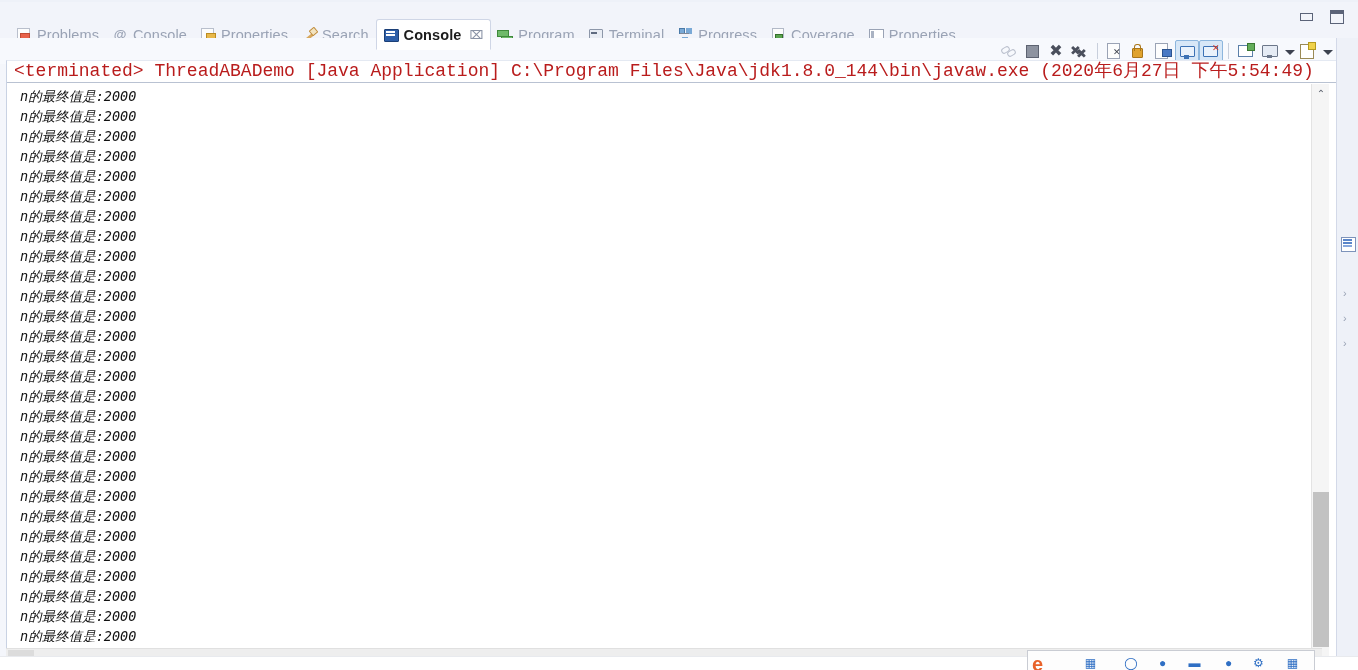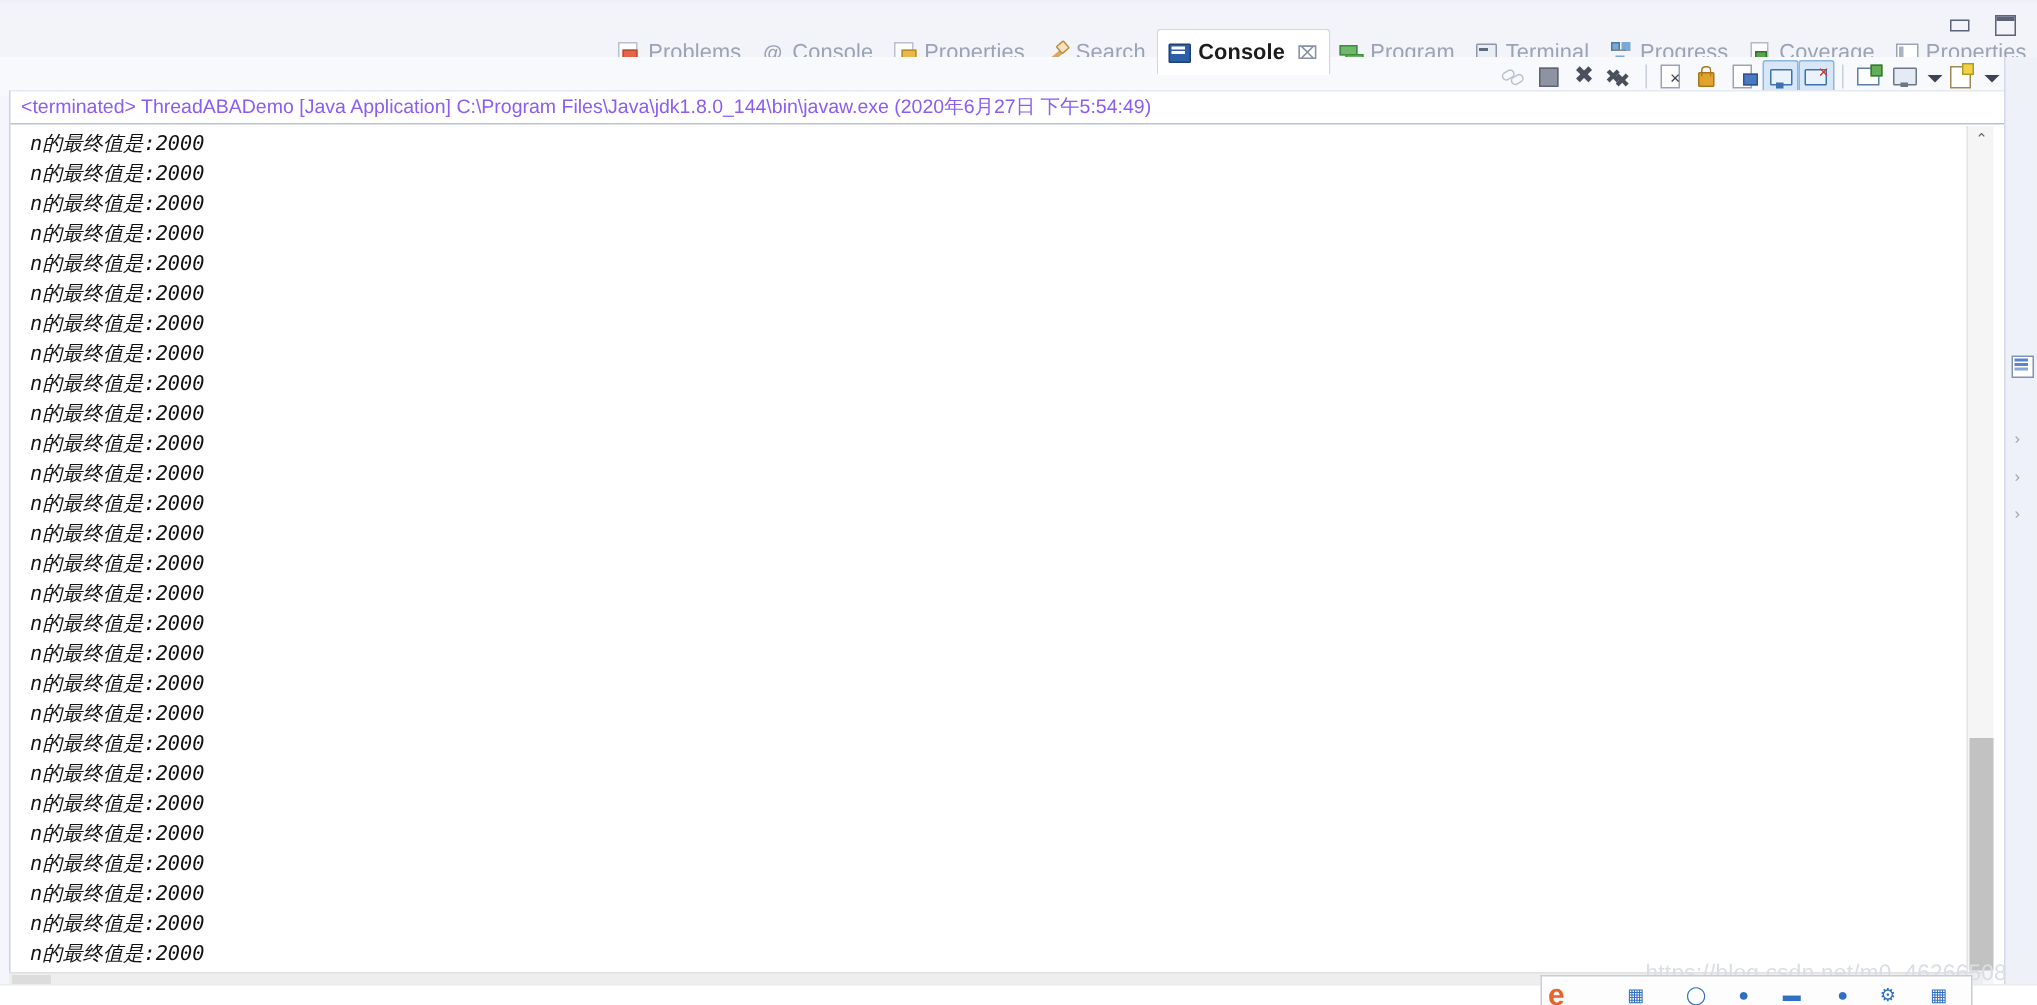--- a/index.html
+++ b/index.html
@@ -21,21 +21,20 @@
   
   .tabbar {
     position: absolute;
     left: 0; top: 0;
     width: 1358px; height: 51px;
     background: #f2f4fa;
     border-bottom: 1px solid #d3d9e8;
     display: flex;
     align-items: flex-end;
     padding-left: 10px;
-    justify-content: flex-end;
   }
   .tabbar-top-hairline {
     position: absolute; left: 0; top: 0; width: 1358px; height: 2px;
     background: #eef1f8;
   }
   .tab {
     display: flex;
     align-items: center;
     height: 30px;
     padding: 0 7px 0 6px;
@@ -298,23 +297,23 @@
     width: 1340px; height: 604px;
     background: #ffffff;
     border-left: 1px solid #c9d2e3;
     border-top: 1px solid #e4e9f2;
   }
   .term-header {
     position: absolute;
     left: 0; top: 0;
     height: 22px; width: 100%;
     padding-left: 7px;
-    font-family: Liberation Sans, sans-serif;
-    font-size: 13px;
-    color: #8b5cf6;
+    font-family: Liberation Mono, monospace;
+    font-size: 18px;
+    color: #b91c1c;
     white-space: nowrap;
     line-height: 20px;
     border-bottom: 1px solid #b9c2d2;
   }
   .console-text {
     position: absolute;
     left: 0; top: 23px;
     width: 1305px; height: 558px;
     overflow: hidden;
     padding-left: 13px;
@@ -560,21 +559,20 @@
     <div class="hsc-thumb"></div>
   </div>
 
   <div class="right-stack">
     <span class="rs-icon rs-doc" style="top:198px;"></span>
     <span class="rs-chev" style="top:250px;">›</span>
     <span class="rs-chev" style="top:275px;">›</span>
     <span class="rs-chev" style="top:300px;">›</span>
   </div>
 
-  <div class="watermark">https://blog.csdn.net/m0_46266508</div>
 
   <div class="bottom-strip"></div>
   <div class="tb-frag">
     <span class="tb-e">e</span>
     <span class="tb-dot" style="left:56px;">▦</span>
     <span class="tb-dot" style="left:96px;">◯</span>
     <span class="tb-dot" style="left:128px;">●</span>
     <span class="tb-dot" style="left:160px;">▬</span>
     <span class="tb-dot" style="left:194px;">●</span>
     <span class="tb-dot" style="left:224px;">⚙</span>

